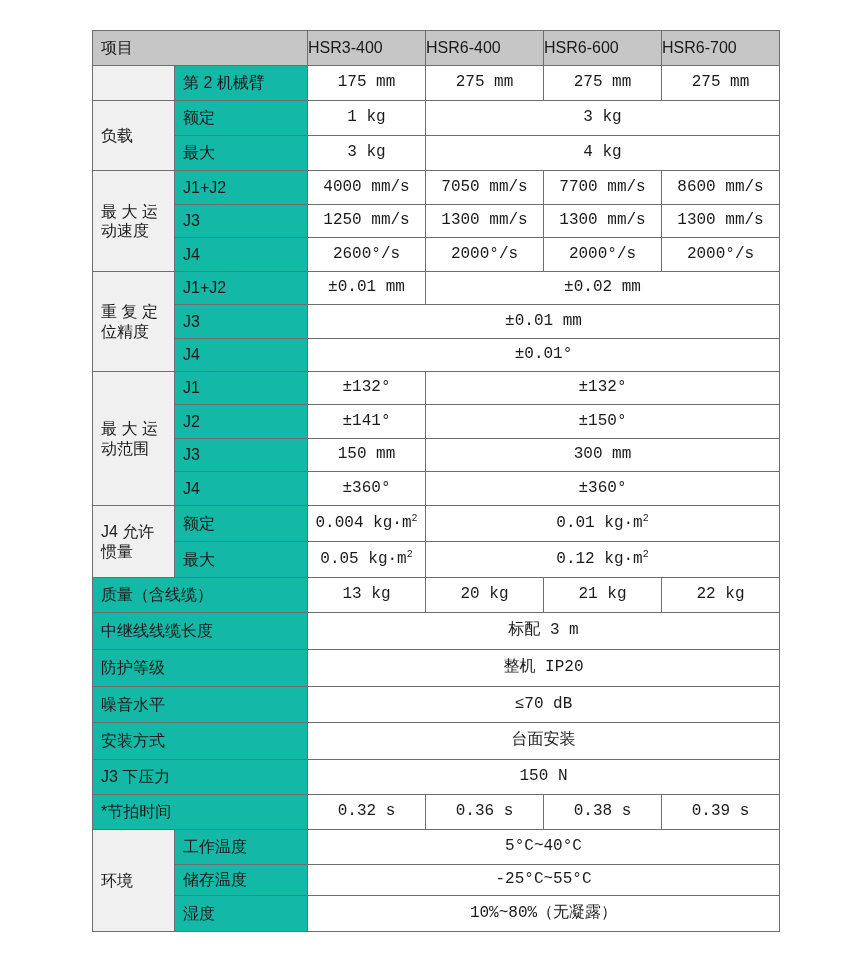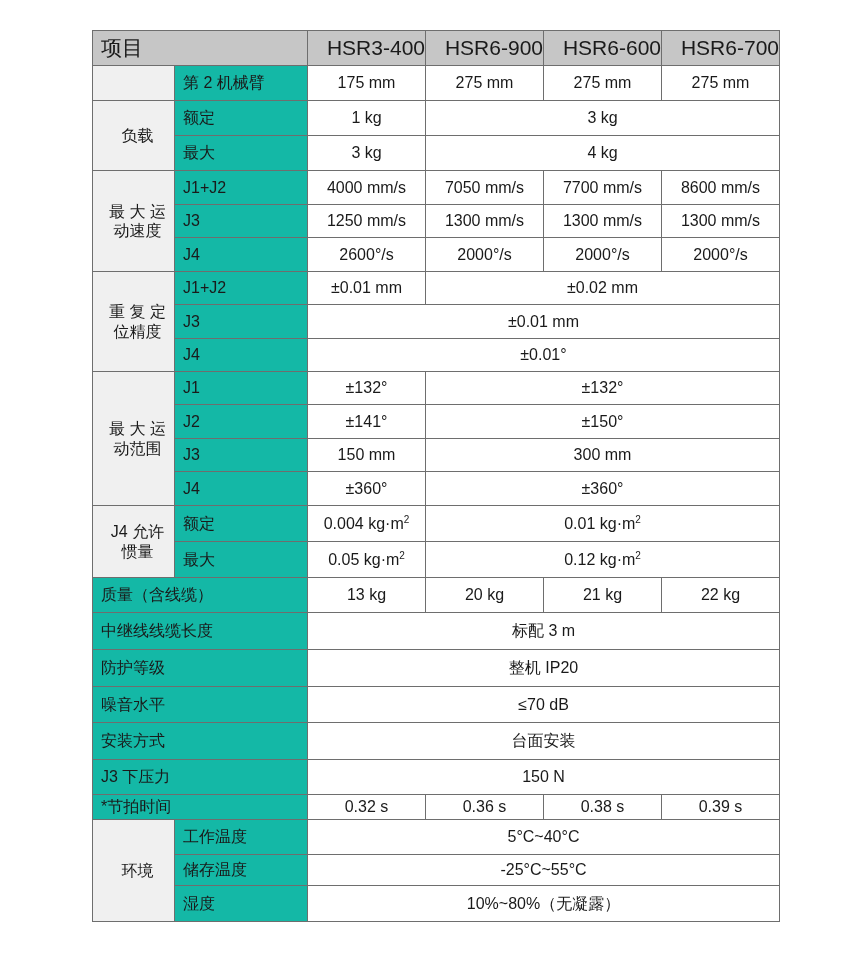--- a/index.html
+++ b/index.html
@@ -2,44 +2,44 @@
 <html><head>
 <meta charset="utf-8">
 <style>
   html, body { margin: 0; padding: 0; background: #ffffff; }
   body { width: 860px; height: 965px; position: relative; overflow: hidden;
          font-family: "Liberation Sans", "DejaVu Sans", sans-serif; color: #1a1a1a; }
   table.spec { position: absolute; left: 92px; top: 30px; border-collapse: collapse;
                table-layout: fixed; width: 687px; font-size: 16px; }
   table.spec td { border: 1.5px solid #6e6e6e; padding: 0; vertical-align: middle; line-height: 1.2; }
   td.lbl { background: #14b8a6; text-align: left; padding-left: 8px !important; }
-  td.grp { background: #f0f0f0; text-align: center; padding-left: 8px !important; }
-  td.val { background: #ffffff; text-align: center; }
-  tr.head td { background: #c6c6c6; height: 34px; font-size: 21px; }
-  tr.head td.hcol { text-align: right; }
+  td.grp { background: #f0f0f0; text-align: left; padding-left: 8px !important; }
+  td.val { background: #ffffff; text-align: center; font-family: Liberation Mono, monospace; }
+  tr.head td { background: #c6c6c6; height: 34px; font-size: 16px; }
+  tr.head td.hcol { text-align: left; }
   sup { font-size: 10px; vertical-align: 6px; line-height: 0; }
 </style>
 </head>
 <body>
 
 <table class="spec">
   <colgroup>
     <col style="width:82px">
       <col style="width:133px">
       <col style="width:118px">
     <col style="width:118px">
       <col style="width:118px">
       <col style="width:118px">
   </colgroup>
 
   <tbody>
       <tr class="head">
     <td class="lbl" colspan="2">项目</td>
     <td class="hcol">HSR3-400</td>
-    <td class="hcol">HSR6-900</td>
+    <td class="hcol">HSR6-400</td>
     <td class="hcol">HSR6-600</td>
     <td class="hcol">HSR6-700</td>
   </tr>
 
   <tr style="height:35px">
     <td class="grp"></td>
     <td class="lbl">第 2 机械臂</td>
     <td class="val">175 mm</td>
     <td class="val">275 mm</td>
     <td class="val">275 mm</td>
@@ -162,21 +162,21 @@
     <td class="val" colspan="4">≤70 dB</td>
   </tr>
   <tr style="height:37px">
     <td class="lbl" colspan="2">安装方式</td>
     <td class="val" colspan="4">台面安装</td>
   </tr>
   <tr style="height:35px">
     <td class="lbl" colspan="2">J3 下压力</td>
     <td class="val" colspan="4">150 N</td>
   </tr>
-  <tr style="height:25px">
+  <tr style="height:35px">
     <td class="lbl" colspan="2">*节拍时间</td>
     <td class="val">0.32 s</td>
     <td class="val">0.36 s</td>
     <td class="val">0.38 s</td>
     <td class="val">0.39 s</td>
   </tr>
 
   <tr style="height:35px">
     <td class="grp" rowspan="3">环境</td>
     <td class="lbl">工作温度</td>

